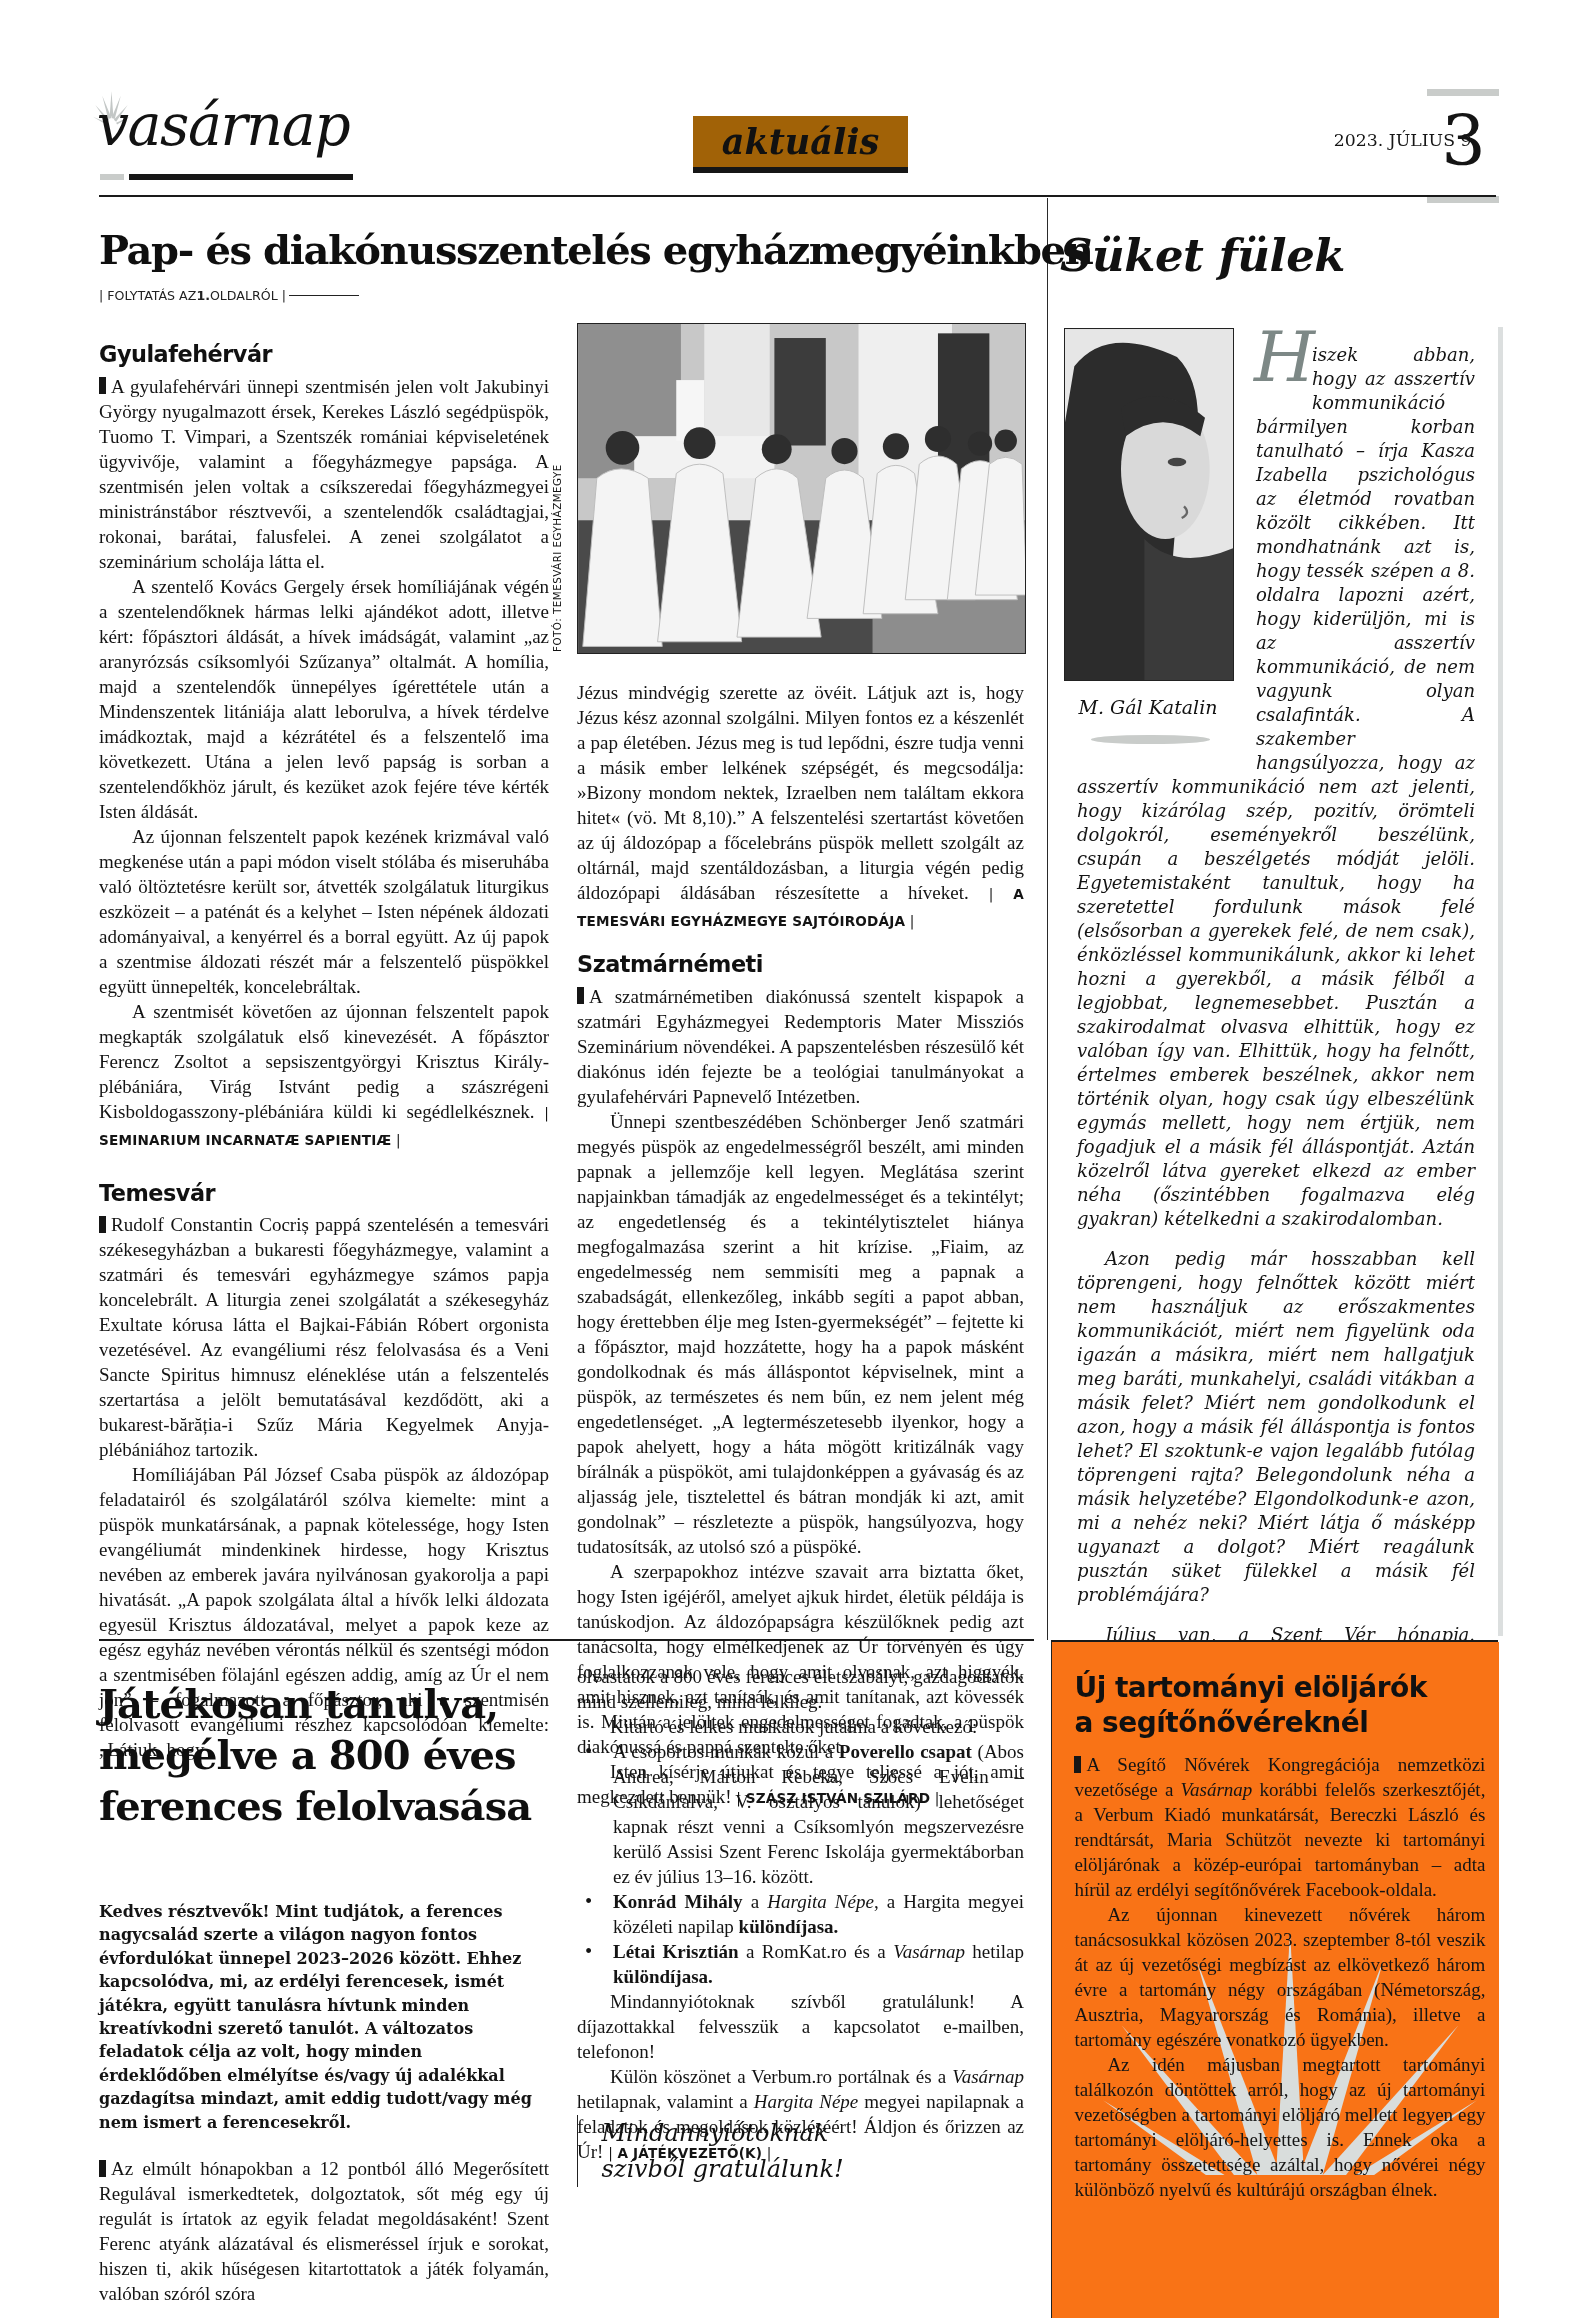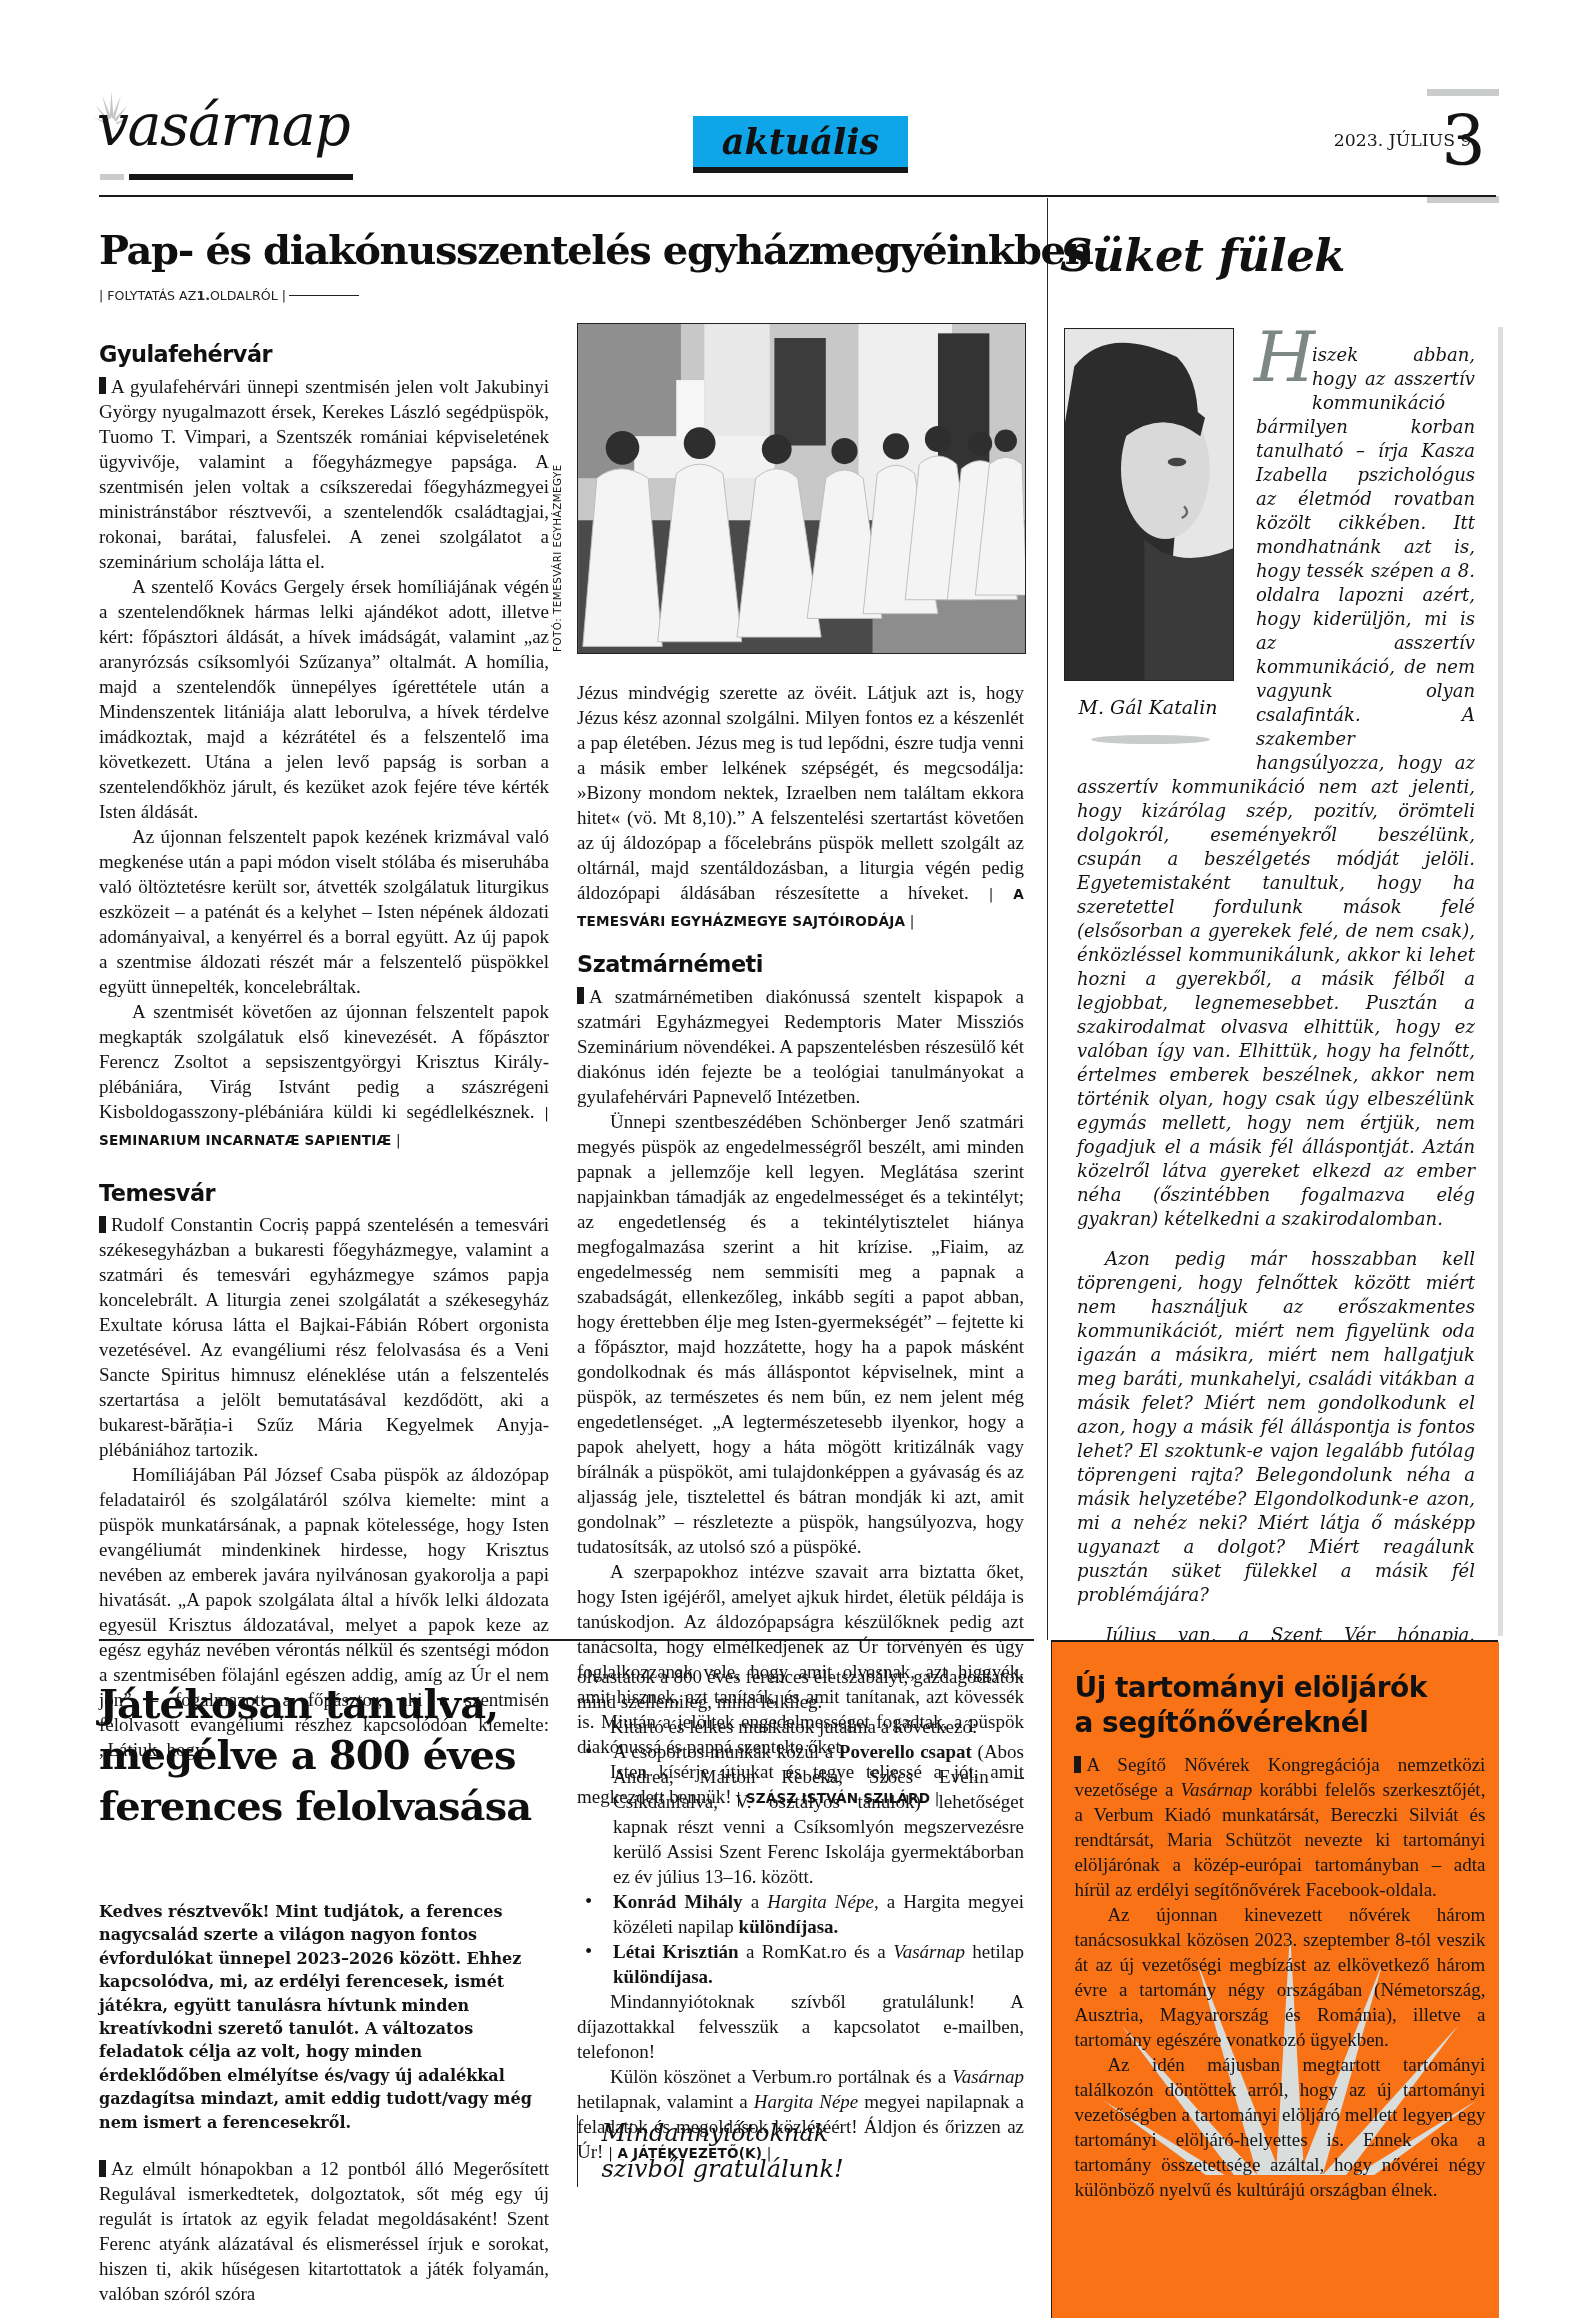--- a/index.html
+++ b/index.html
@@ -38,21 +38,21 @@
       <polygon points="5,30 35,62 30,66"></polygon>
       <polygon points="75,30 50,66 45,62"></polygon>
       <polygon points="0,55 30,68 28,72"></polygon>
       <polygon points="80,55 52,72 50,68"></polygon>
     </g>
   </svg>
   <div class="abs" style="left:3.7px; top:3.7px; font-family:'DejaVu Serif',serif; font-style:italic; font-size:57px; line-height:65px; color:#121212; letter-spacing:-1.4px;">vasárnap</div>
   <div class="abs" style="left:7px; top:85px; width:24px; height:6px; background:#c9ccca;"></div>
   <div class="abs" style="left:36px; top:85px; width:224px; height:6px; background:#161616;"></div>
 
-  <div class="abs" style="left:600px; top:27px; width:215px; height:51px; background:#0ea5e9;">
+  <div class="abs" style="left:600px; top:27px; width:215px; height:51px; background:#a16207;">
     <div style="text-align:center; font-family:'DejaVu Serif',serif; font-style:italic; font-weight:bold; font-size:35px; line-height:51px; color:#111;">aktuális</div>
   </div>
   <div class="abs" style="left:600px; top:78px; width:215px; height:5.6px; background:#161616;"></div>
 
   <div class="abs" style="left:1150px; top:41px; width:234px; text-align:right; font-family:'DejaVu Serif',serif; font-size:17.3px; color:#161616; letter-spacing:0px;">2023. JÚLIUS 9.</div>
 
   <div class="abs" style="left:1334px; top:0; width:72px; height:6.5px; background:#c9ccca;"></div>
   <div class="abs" style="left:1340px; top:8.4px; width:61px; text-align:center; font-family:'DejaVu Serif',serif; font-size:70px; line-height:89px; color:#141414;">3</div>
   <div class="abs" style="left:1334px; top:107px; width:72px; height:6.5px; background:#c9ccca;"></div>
 </div>
@@ -213,18 +213,18 @@
       <polygon points="760,200 520,520 470,520"></polygon>
       <polygon points="0,360 260,520 220,520"></polygon>
       <polygon points="800,360 580,520 540,520"></polygon>
     </g>
   </svg>
   <div class="abs" style="left:22.4px; top:28px; width:402px; font-family:'DejaVu Sans',sans-serif; font-weight:bold; font-size:28px; line-height:35px; letter-spacing:-0.5px; color:#111;">
     <div>Új tartományi elöljárók</div>
     <div>a segítőnővéreknél</div>
   </div>
   <div class="abs body-text" style="left:22.4px; top:110px; width:411px;">
-    <p class="first"><span class="lead-mark"></span><span>A Segítő Nővérek Kongregációja nemzetközi vezetősége a </span><i>Vasárnap</i><span> korábbi felelős szerkesztőjét, a Verbum Kiadó munkatársát, Bereczki Silviát és rendtársát, Maria Schützöt nevezte ki tartományi elöljárónak a közép-európai tartományban – adta hírül az erdélyi segítőnővérek Facebook-oldala.</span></p>
+    <p class="first"><span class="lead-mark"></span><span>A Segítő Nővérek Kongregációja nemzetközi vezetősége a </span><i>Vasárnap</i><span> korábbi felelős szerkesztőjét, a Verbum Kiadó munkatársát, Bereczki László és rendtársát, Maria Schützöt nevezte ki tartományi elöljárónak a közép-európai tartományban – adta hírül az erdélyi segítőnővérek Facebook-oldala.</span></p>
     <p>Az újonnan kinevezett nővérek három tanácsosukkal közösen 2023. szeptember 8-tól veszik át az új vezetőségi megbízást az elkövetkező három évre a tartomány négy országában (Németország, Ausztria, Magyarország és Románia), illetve a tartomány egészére vonatkozó ügyekben.</p>
     <p><span>Az idén májusban megtartott tartományi találkozón döntöttek arról, hogy az új tartományi vezetőségben a tartományi elöljáró mellett legyen egy tartományi elöljáró-helyettes is. Ennek oka a tartomány összetettsége azáltal, hogy nővérei négy különböző nyelvű és kultúrájú országban élnek.</span> </p>
   </div>
 </div>
 
 
 </body></html>

